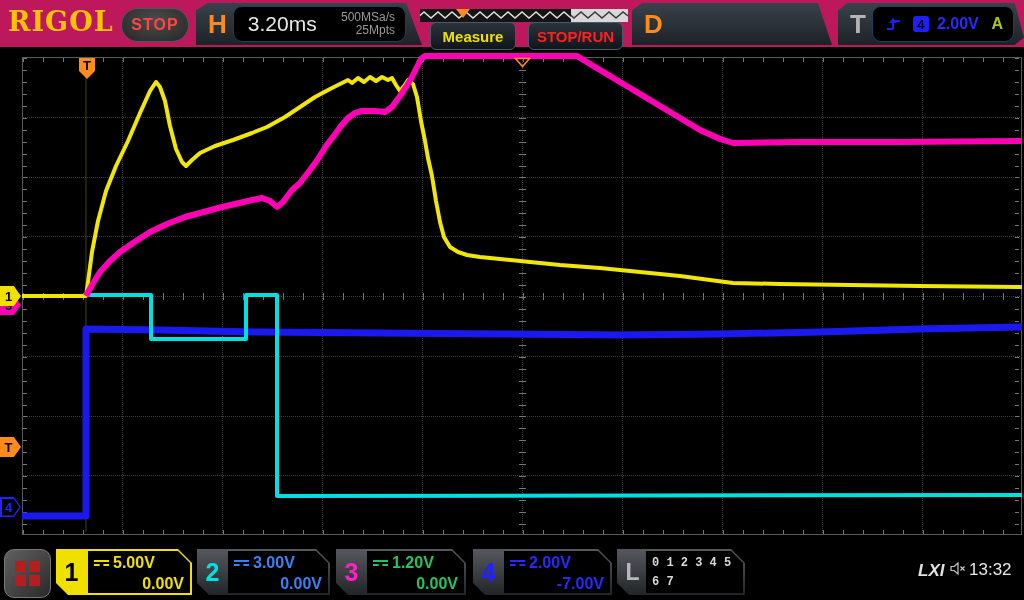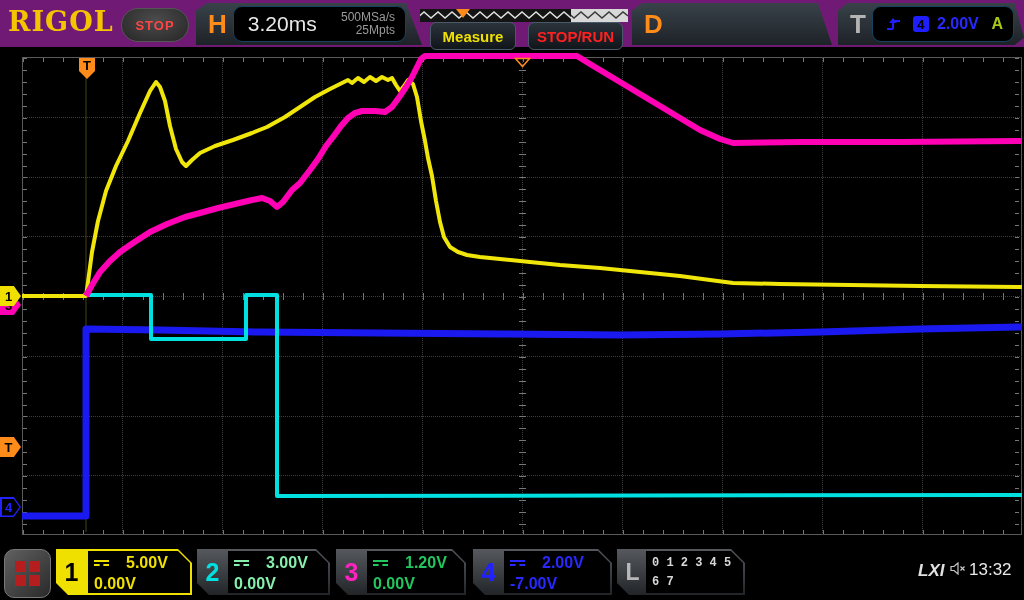--- a/index.html
+++ b/index.html
@@ -1,27 +1,27 @@
 <!DOCTYPE html>
 <html><head>
 <meta charset="utf-8">
 <style>
   html,body{margin:0;padding:0;background:#000;}
   body{width:1024px;height:600px;position:relative;overflow:hidden;
        font-family:"Liberation Sans",sans-serif;-webkit-font-smoothing:antialiased;}
   .abs{position:absolute;}
 
   
-  #topbar{left:0;top:0;width:1024px;height:47px;background:#701a75;}
+  #topbar{left:0;top:0;width:1024px;height:47px;background:#be185d;}
   #brand{left:8px;top:6px;font-family:"DejaVu Serif",serif;font-weight:bold;
          font-size:27px;color:#f5c400;letter-spacing:1px;}
   #runstate{left:121px;top:8px;width:66px;height:32px;border-radius:17px;
             background:radial-gradient(ellipse at 50% 35%,#4c4c4c,#262626);
             border:1px solid #555;display:flex;align-items:center;justify-content:center;
-            color:#ff4545;font-weight:bold;font-size:13px;letter-spacing:1px;}
+            color:#ff4545;font-weight:bold;font-size:16px;letter-spacing:1px;}
   .sys-panel{top:3px;height:42px;background:linear-gradient(#39424a,#1d2227);
              display:flex;align-items:center;}
   #h-panel{left:196px;width:226px;clip-path:polygon(0 18%,5% 0,93% 0,100% 100%,0 100%);}
   #d-panel{left:632px;width:200px;clip-path:polygon(0 18%,5% 0,93% 0,100% 100%,0 100%);}
   #t-panel{left:838px;width:186px;clip-path:polygon(0 18%,5% 0,95% 0,100% 82%,95% 100%,0 100%);}
   .sys-letter{font-size:26px;font-weight:bold;margin:0 6px 0 12px;}
   .letter-orange{color:#ff8c1a;}
   .letter-gray{color:#b4b4b4;}
   .sys-inset{background:#000;border:1px solid #15425c;border-radius:9px;height:34px;
              flex:1;margin-right:16px;display:flex;align-items:center;}
@@ -92,31 +92,31 @@
   #menu-grid{width:28px;height:28px;display:flex;flex-wrap:wrap;}
   .chbox{top:2px;height:46px;
          clip-path:polygon(0 0,calc(100% - 14px) 0,100% 14px,100% 100%,12px 100%,0 calc(100% - 12px));}
   .chbox .num{position:absolute;left:0;top:0;width:31px;height:100%;
               display:flex;align-items:center;justify-content:center;
               font-size:25px;font-weight:bold;}
   .chbox .vals{position:absolute;left:31px;top:2px;right:2px;bottom:2px;background:#000;
                clip-path:polygon(0 0,calc(100% - 12px) 0,100% 12px,100% 100%,0 100%);
                font-size:16px;font-weight:bold;line-height:21px;padding:1px 6px 0 6px;box-sizing:border-box;}
   .graybox{background:linear-gradient(#55595e,#222528);}
-  .row1{display:flex;align-items:center;gap:17px;}
-  .row2{text-align:left;}
+  .row1{display:flex;align-items:center;gap:4px;}
+  .row2{text-align:right;}
   .dc-icon{width:15px;display:inline-block;}
   .dc-icon .solid{border-top:2px solid currentColor;}
   .dc-icon .dash{border-top:2px dashed currentColor;margin-top:2px;}
   #ch1-box{left:56px;width:136px;background:#f0e000;}
   #ch1-box .num{color:#000;}
   #ch1-box .vals{color:#f0e000;left:32px;}
   #ch2-box{left:197px;width:133px;}
   #ch2-box .num{color:#00e0e0;}
-  #ch2-box .vals{color:#86efac;}
+  #ch2-box .vals{color:#3b82f6;}
   #ch3-box{left:336px;width:130px;}
   #ch3-box .num{color:#ff22c0;}
   #ch3-box .vals{color:#22c55e;}
   #ch4-box{left:473px;width:139px;}
   #ch4-box .num{color:#2222ff;}
   #ch4-box .vals{color:#2828ff;}
   #la-box{left:617px;width:128px;}
   #la-box .num{color:#b8b8b8;font-size:23px;}
   #la-box .vals{left:29px;font-family:"Liberation Mono",monospace;font-weight:bold;
                 color:#d8d8d8;font-size:12px;line-height:19px;padding-top:3px;letter-spacing:0;}

